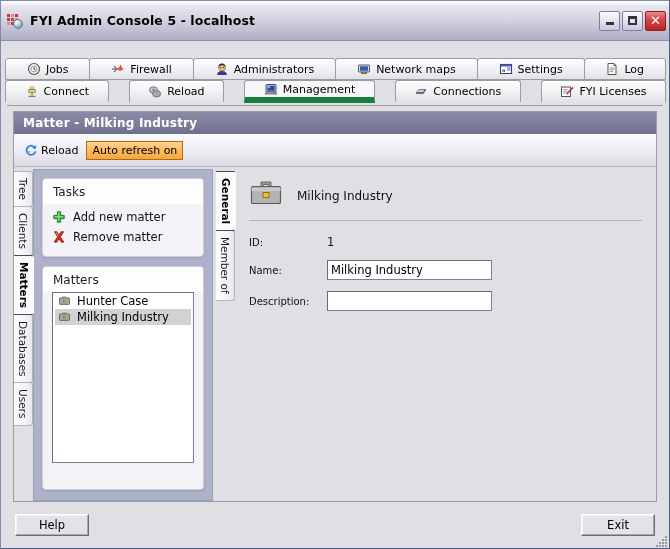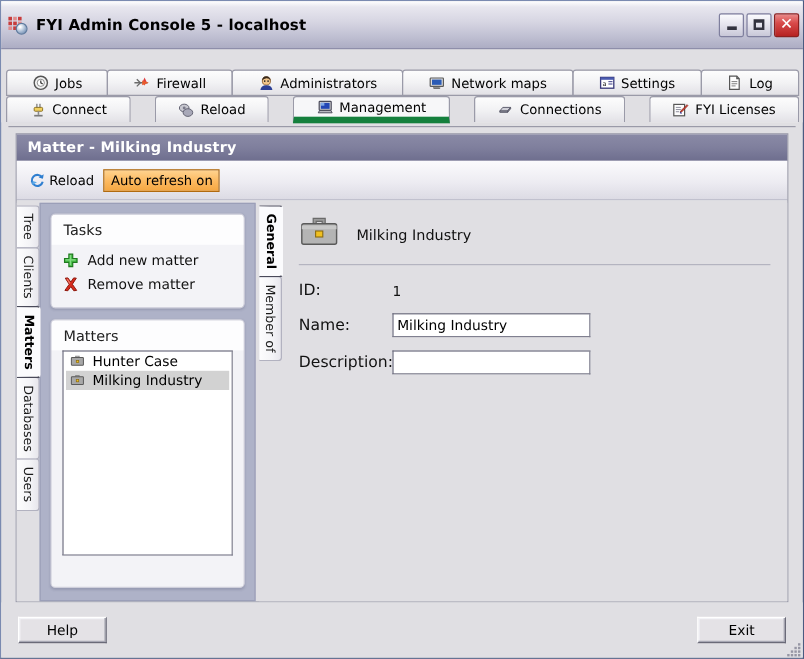--- a/index.html
+++ b/index.html
@@ -260,21 +260,21 @@
   .detail-head {
     display: flex; align-items: center; gap: 14px;
     padding: 2px 0 8px 4px;
   }
   .detail-head .name {
     font-size: 12px; color: #111;
   }
   .hr { height: 1px; background: #b4b4c0; margin: 0 0 14px 4px; }
 
   .frow { display: flex; align-items: center; margin-bottom: 11px; padding-left: 4px; }
-  .flabel { width: 78px; font-size: 13px; color: #111; flex: 0 0 auto; }
+  .flabel { width: 78px; font-size: 10px; color: #111; flex: 0 0 auto; }
   .fvalue { font-size: 11.5px; color: #111; }
   .finput {
     width: 165px; height: 20px;
     background: #fff;
     border: 1px solid #808090;
     border-top-color: #6a6a7c; border-left-color: #6a6a7c;
     font-size: 11.5px; color: #000;
     padding: 0 3px;
     font-family: "DejaVu Sans", "Liberation Sans", sans-serif;
     outline: none;

